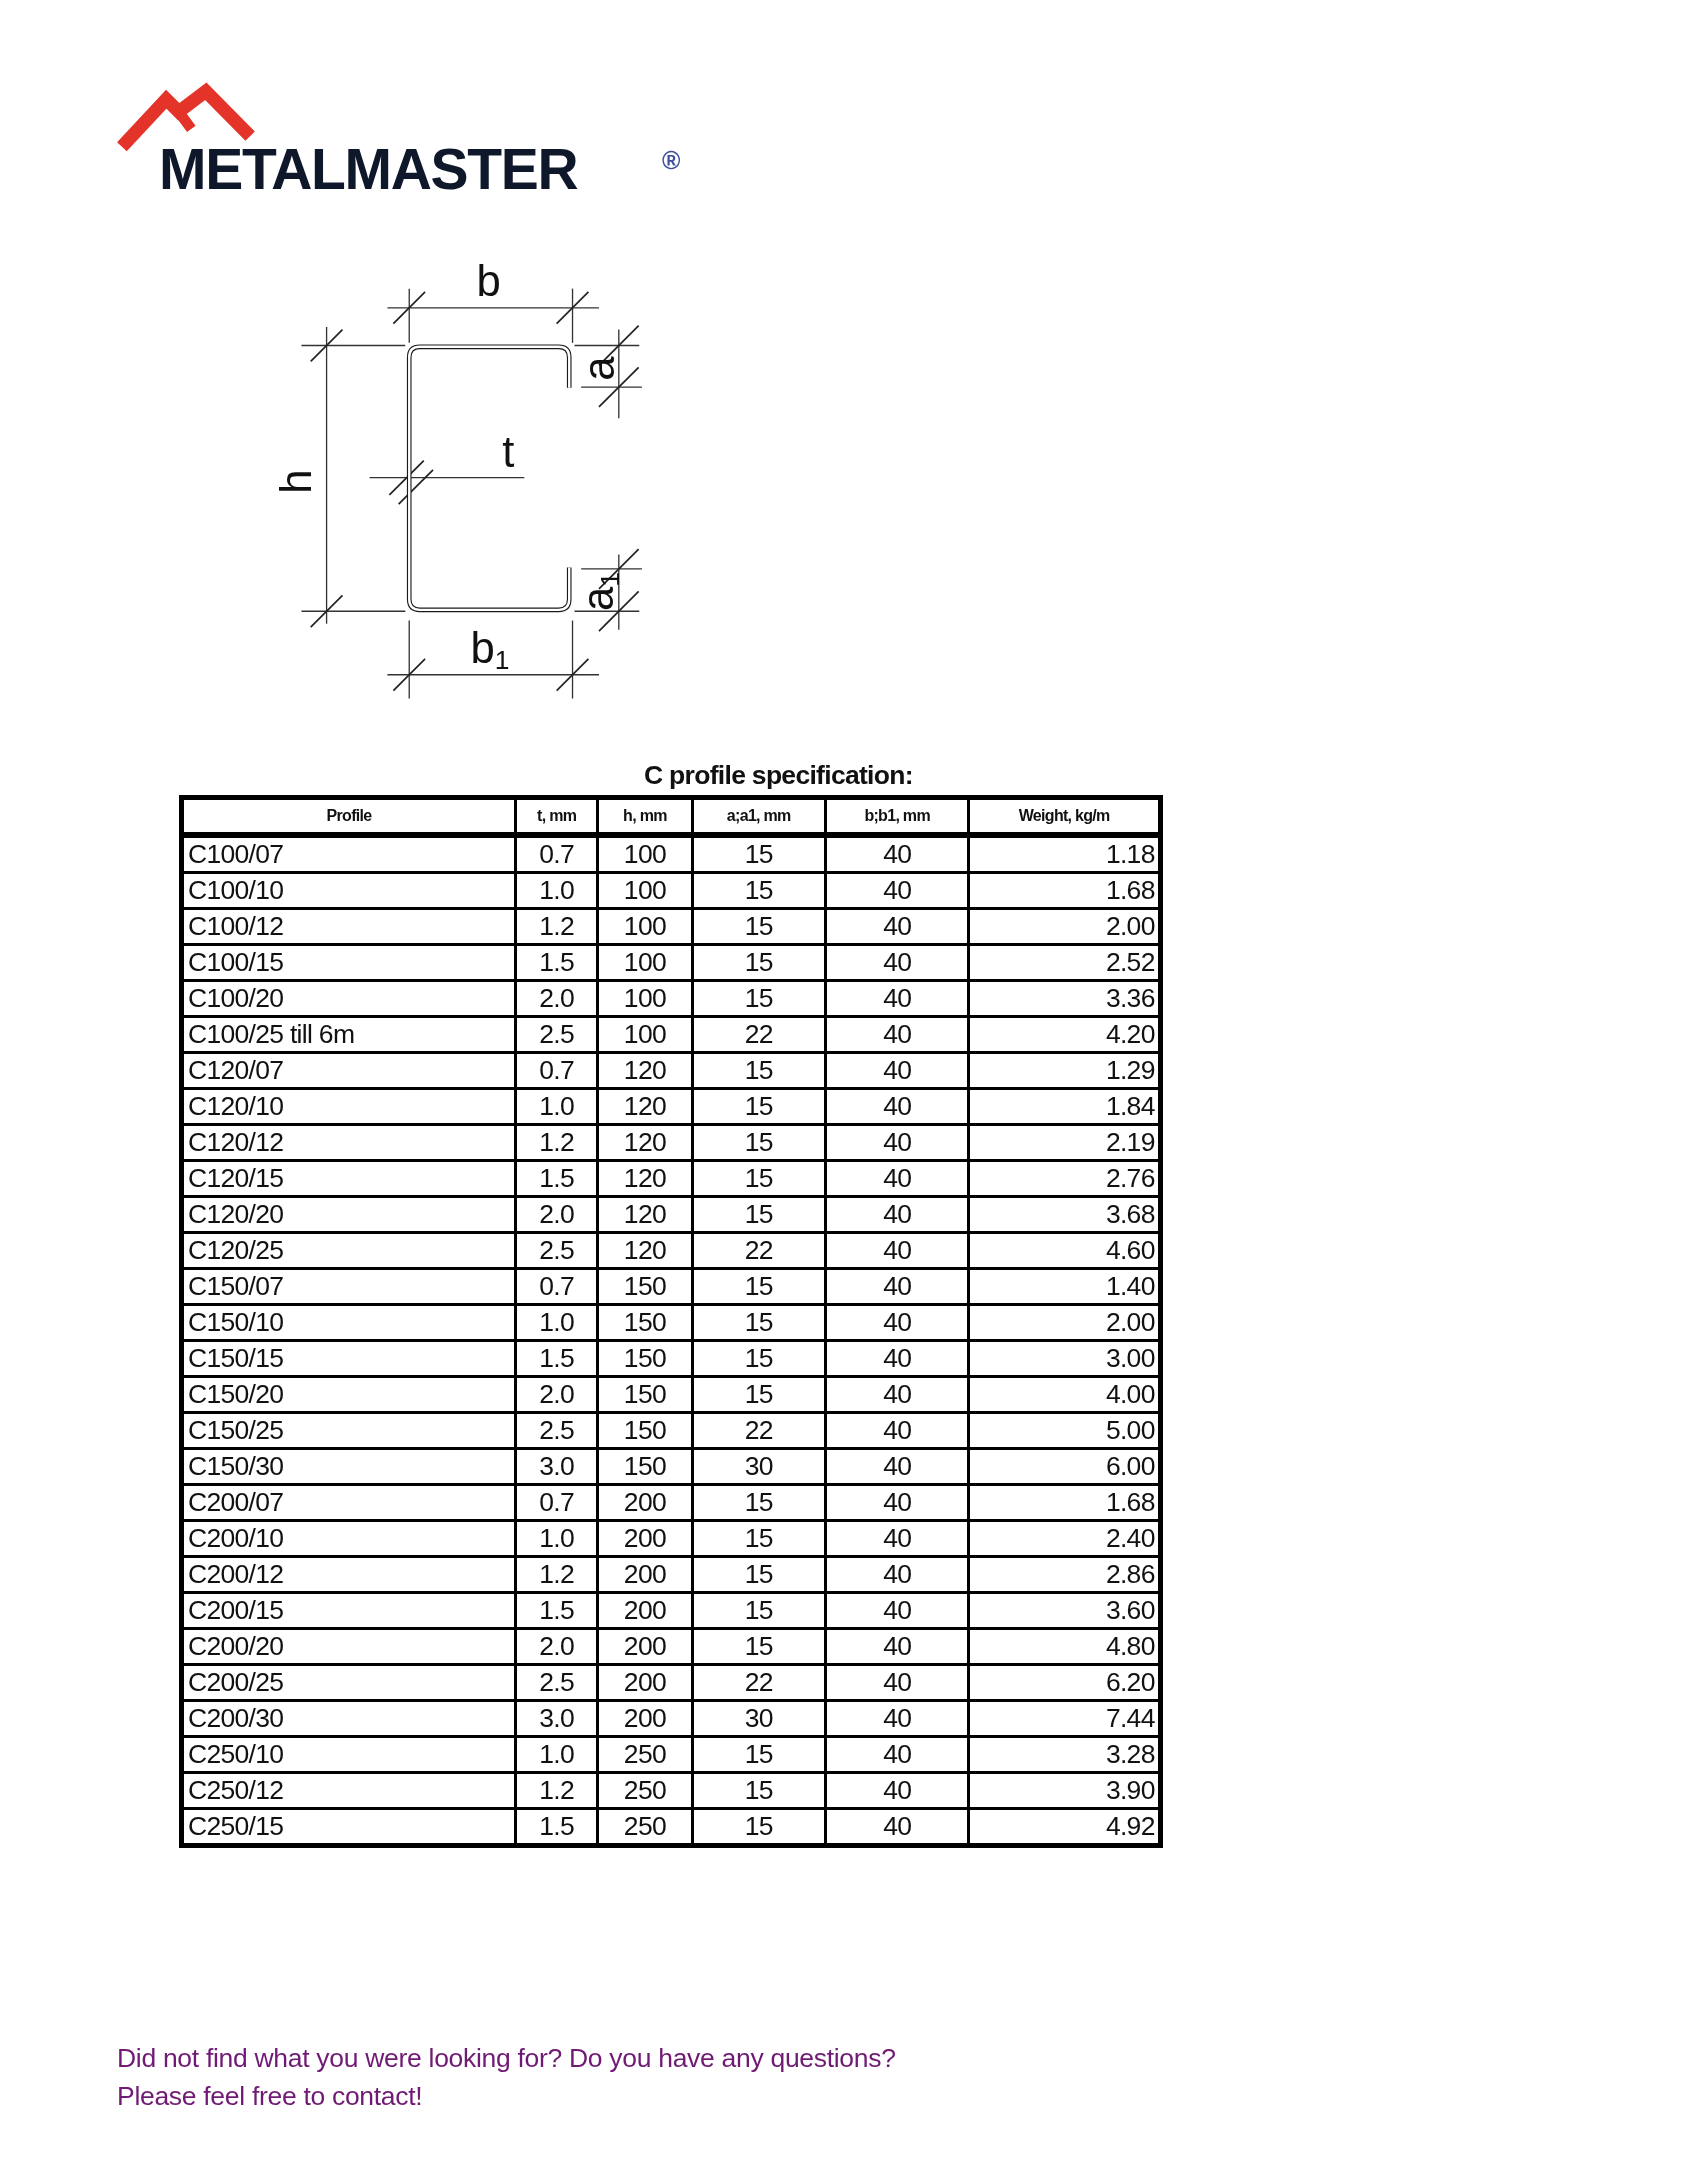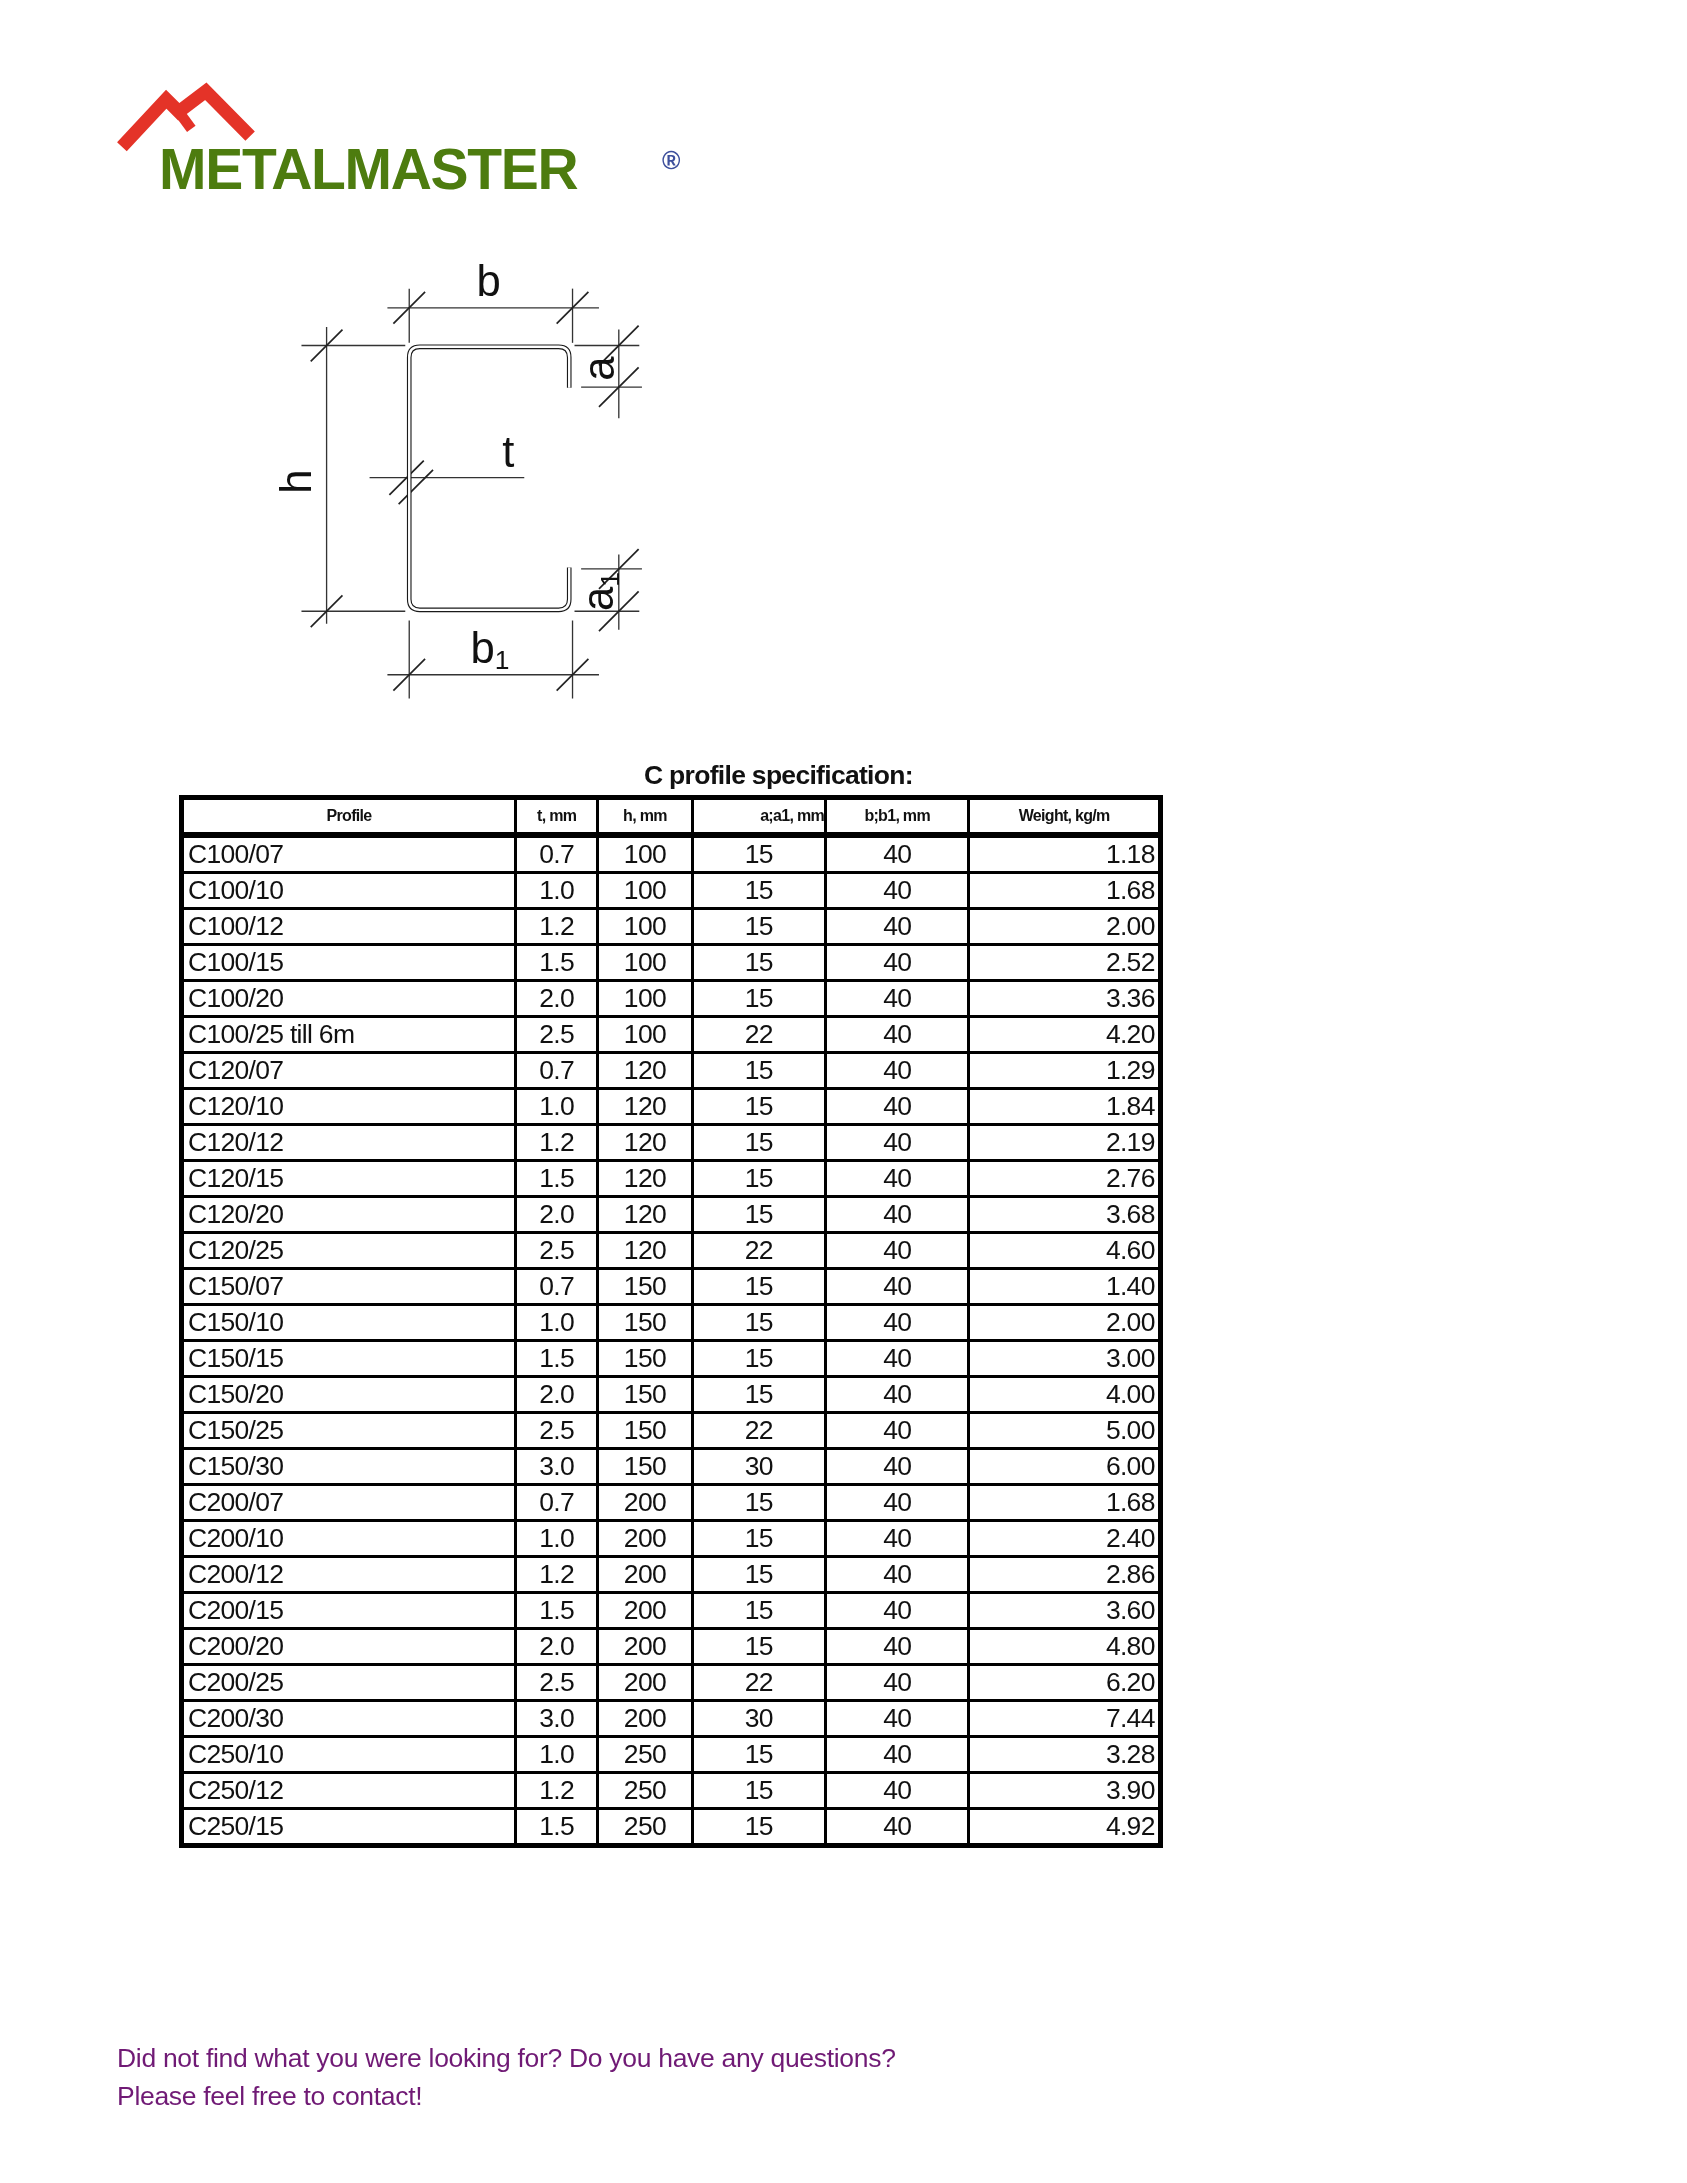--- a/index.html
+++ b/index.html
@@ -5,21 +5,21 @@
   html,body{margin:0;padding:0;}
   body{
     width:1687px;height:2183px;position:relative;background:#ffffff;
     font-family:"Liberation Sans", sans-serif;color:#111;
     overflow:hidden;
   }
   
   .logo-icon{position:absolute;left:112px;top:78px;}
   .brand-text{
     position:absolute;left:159px;top:136px;
-    font-size:57px;font-weight:bold;letter-spacing:-1.3px;color:#4d7c0f;
+    font-size:57px;font-weight:bold;letter-spacing:-1.3px;color:#0f172a;
     white-space:nowrap;
   }
   .brand-reg{
     position:absolute;left:662px;top:146px;
     font-size:25px;color:#3d4f9c;font-weight:bold;
   }
   
   .drawing{position:absolute;left:265px;top:245px;}
   .dim-label{font-size:66px;fill:#111;font-family:"Liberation Sans",sans-serif;}
   .dim-sub{font-size:40px;}
@@ -39,21 +39,21 @@
     height:32px;font-size:16px;font-weight:bold;text-align:center;
     padding:0;
   }
   table.spec td{
     border:3.3px solid #000;height:33px;font-size:26.5px;padding:0;
     vertical-align:middle;
   }
   table.spec .c0{width:329px;}
   table.spec .c1{width:79px;}
   table.spec .c2{width:91px;}
-  table.spec .c3{width:130px;text-align:right;}
+  table.spec .c3{width:130px;}
   table.spec .c4{width:140px;}
   table.spec .c5{width:187px;}
   table.spec td.c0{text-align:left;padding-left:4px;}
   table.spec td.c1,table.spec td.c2,table.spec td.c3,table.spec td.c4{text-align:center;}
   table.spec td.c5{text-align:right;padding-right:3.3px;}
   
   .footer{
     position:absolute;left:117px;top:2039px;
     font-size:26.5px;line-height:38px;letter-spacing:-0.3px;color:#701a75;
   }

